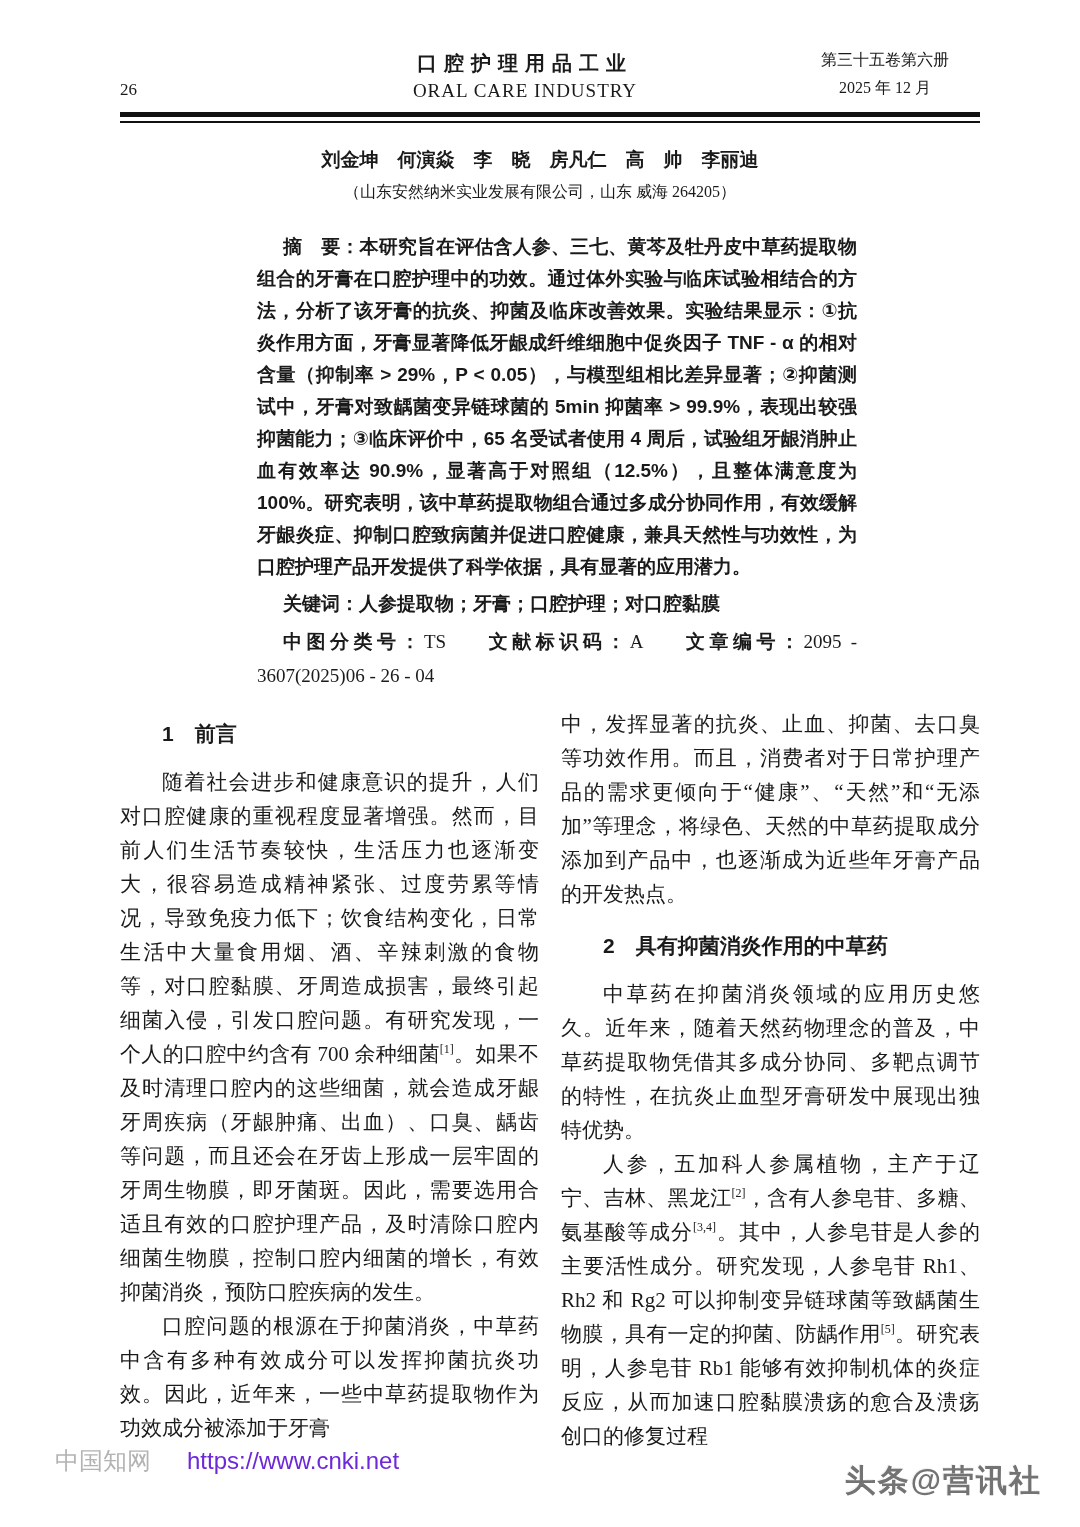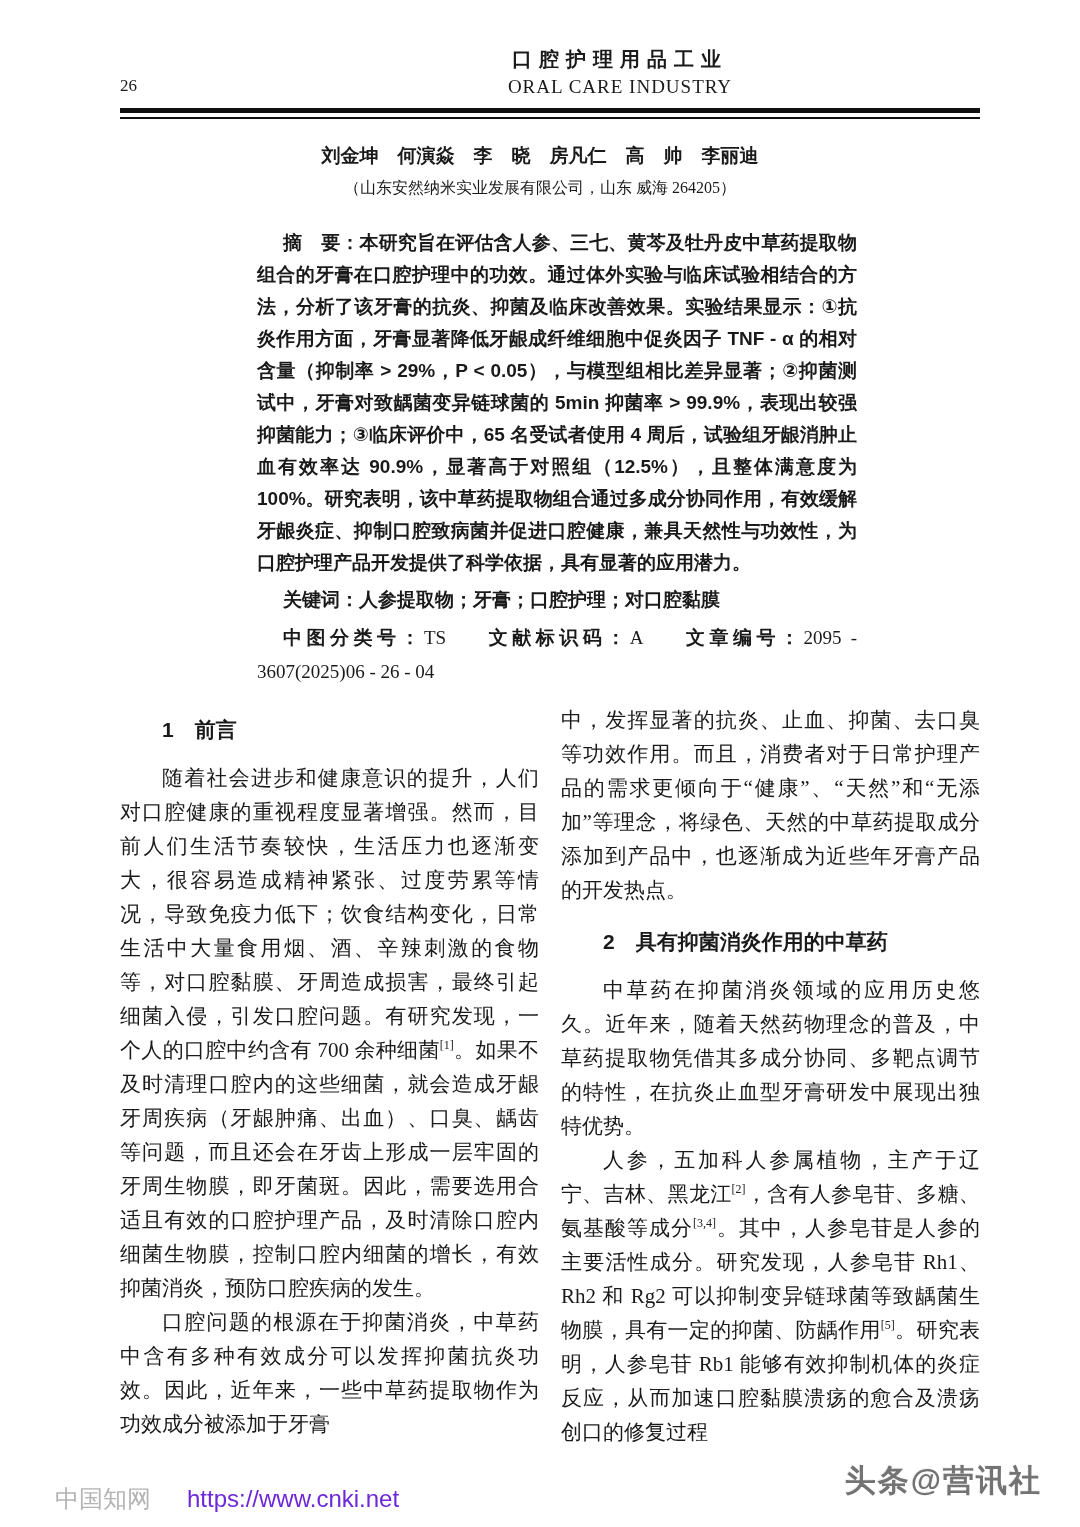--- a/index.html
+++ b/index.html
@@ -108,21 +108,21 @@
     text-align:left;
   }
   sup.ref{
     font-size:12px;
     line-height:0;
     vertical-align:super;
   }
   
   .footer{
     position:absolute;
-    left:55px;top:1483px;
+    left:55px;top:1445px;
     color:#b3b3b3;
     font-size:24px;
     display:flex;
     gap:36px;
     align-items:baseline;
     font-family:"Liberation Sans","DejaVu Sans",sans-serif;
   }
   .footer a{color:#6d28d9;text-decoration:none;}
   .watermark{
     position:absolute;
@@ -138,20 +138,24 @@
 </head>
 <body>
 
 <div class="page">
 
   <header class="hdr">
     <div class="hdr-left">26</div>
     <div class="hdr-center">
       <div class="jcn">口腔护理用品工业</div>
       <div class="jen">ORAL CARE INDUSTRY</div>
+    </div>
+    <div class="hdr-right">
+      <div>第三十五卷第六册</div>
+      <div>2025 年 12 月</div>
     </div>
   </header>
   <div class="rule"></div>
   <div class="rule2"></div>
 
 
   <div class="authors">刘金坤　何演焱　李　晓　房凡仁　高　帅　李丽迪</div>
   <div class="affil">（山东安然纳米实业发展有限公司，山东 威海 264205）</div>
 
   <section class="abstract-block">

